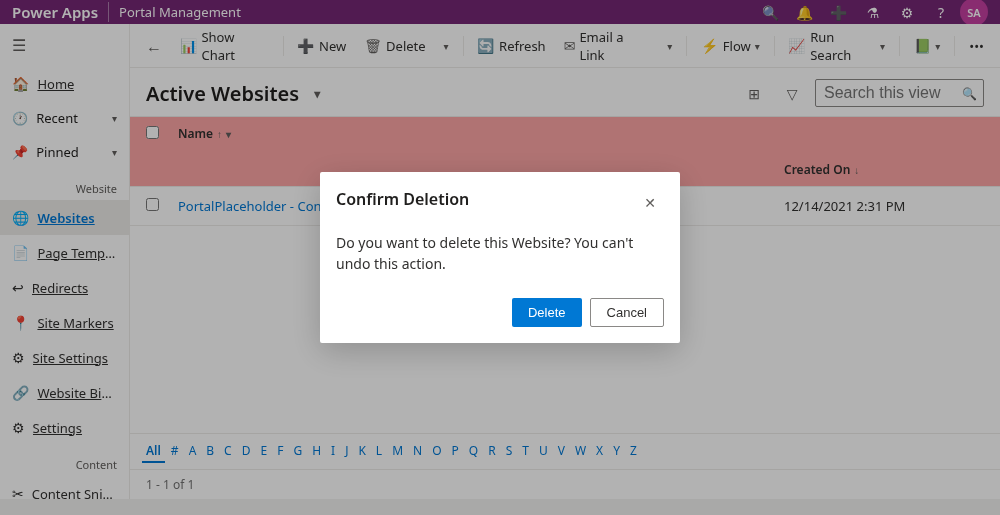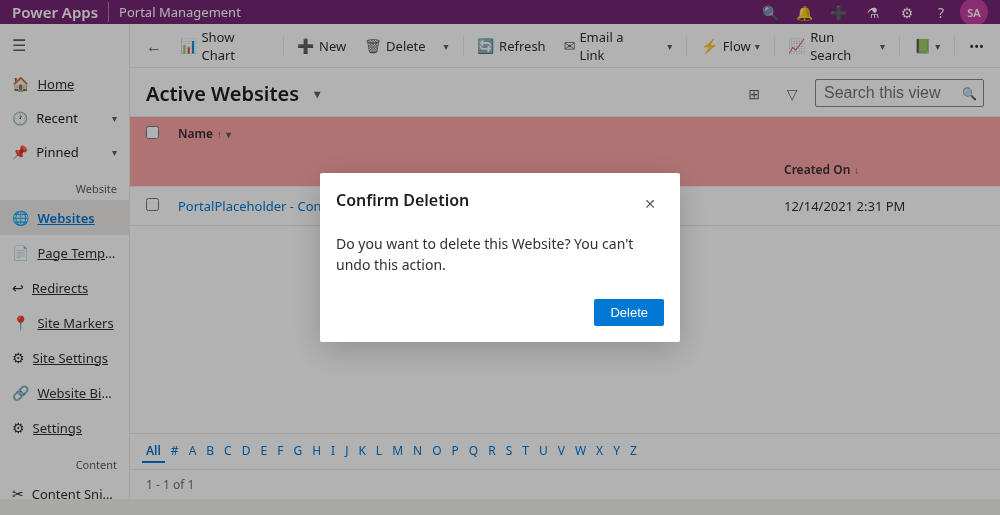--- a/index.html
+++ b/index.html
@@ -298,15 +298,16 @@
 
 <div class="modal-overlay">
   <div class="modal">
     <div class="modal-header">
       <span class="modal-title">Confirm Deletion</span>
       <div class="modal-close">✕</div>
     </div>
     <div class="modal-body">Do you want to delete this Website? You can't undo this action.</div>
     <div class="modal-footer">
       <button class="btn-primary">Delete</button>
+      <button class="btn-default">Cancel</button>
     </div>
   </div>
 </div>
 
 </body></html>

